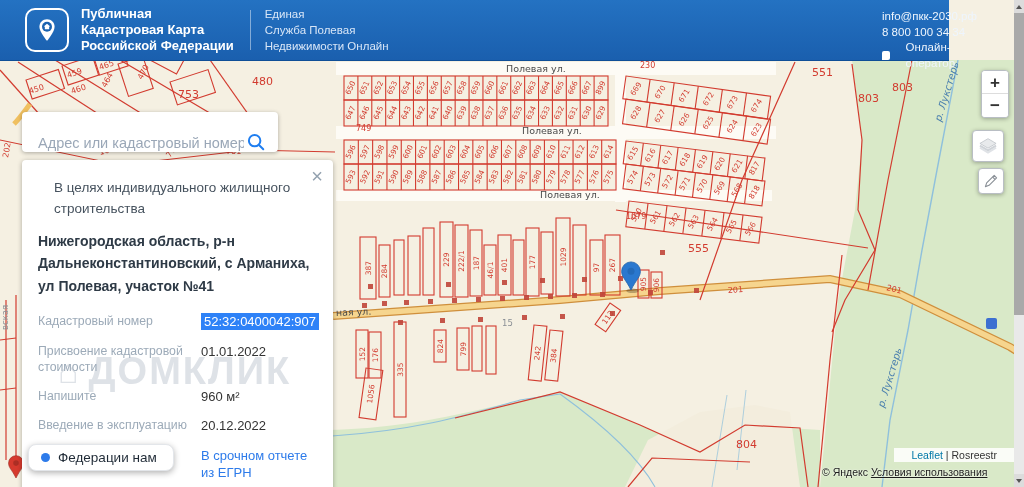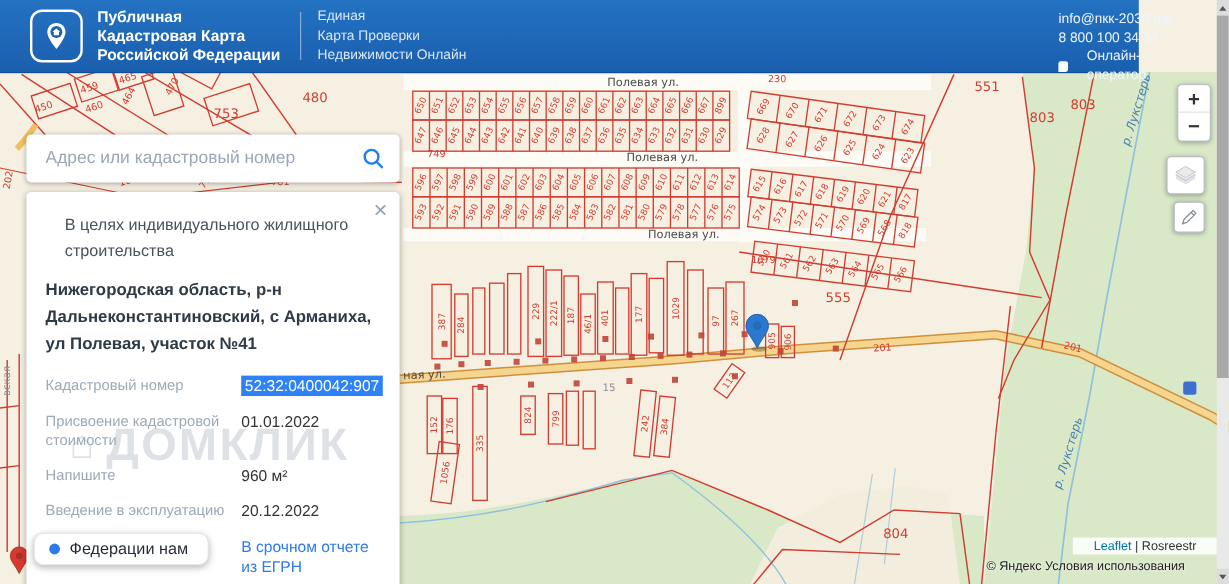--- a/index.html
+++ b/index.html
@@ -24,22 +24,22 @@
   .logo{width:40px;height:40px;border:2.5px solid #fff;border-radius:10px;margin-left:25px;
     display:flex;align-items:center;justify-content:center;flex-shrink:0}
   .h-title{margin-left:12px;font-size:13px;font-weight:bold;line-height:16px;color:#fff;white-space:nowrap}
   .h-div{width:1px;height:40px;background:rgba(255,255,255,.45);margin:0 14px 0 16px}
   .h-sub{font-size:11.5px;line-height:16px;color:#d8e6f7;white-space:nowrap}
   .h-contact{position:absolute;left:882px;top:9px;font-size:11.5px;line-height:15.5px;color:#eef5fd}
   .h-operator{display:flex;align-items:center;gap:16px;cursor:pointer}
   .chat-ic{width:10px;height:9px;background:#fff;border-radius:2px 2px 2px 0;display:inline-block}
 
   
-  .searchbox{position:absolute;left:22px;top:112px;width:311px;height:40px;background:#fff;
-    border-radius:4px;box-shadow:0 1px 4px rgba(0,0,0,.3);z-index:10;display:flex;align-items:center}
+  .searchbox{position:absolute;left:22px;top:112px;width:256px;height:40px;background:#fff;
+    border-radius:4px;box-shadow:0 1px 4px rgba(0,0,0,.3);z-index:10;display:flex;align-items:flex-end}
   .searchbox input{border:none;outline:none;flex:1;margin-left:14px;font-size:14.5px;color:#333;
     font-family:"Liberation Sans",sans-serif;background:transparent}
   .searchbox input::placeholder{color:#9aa7b7}
   .search-ic{margin-right:12px;cursor:pointer;flex-shrink:0;display:flex}
 
   
   .panel{position:absolute;left:22px;top:160px;width:311px;height:340px;background:#fff;
     border-radius:4px;box-shadow:0 1px 5px rgba(0,0,0,.3);z-index:10;
     padding:18px 16px;box-sizing:border-box}
   .close{position:absolute;top:6px;right:10px;font-size:20px;color:#93a1af;cursor:pointer;line-height:20px}
@@ -72,21 +72,21 @@
     align-items:center;justify-content:center;padding:0}
   .layersbtn{left:972px;top:130px;width:32px;height:32px}
   .drawbtn{left:978px;top:168px;width:26px;height:26px}
 
   
   .attr1{position:absolute;right:10px;top:448px;z-index:9;background:rgba(255,255,255,.85);
     padding:1px 17px;font-size:10.5px;color:#333;white-space:nowrap}
   .attr1 a{color:#0078a8;text-decoration:none;cursor:pointer}
   .attr2{position:absolute;left:822px;top:466px;z-index:9;font-size:10.5px;color:#1c1c1c;white-space:nowrap;
     text-shadow:0 0 2px #fff}
-  .attr2 a{color:#1c1c1c;cursor:pointer}
+  .attr2 a{color:#1c1c1c;text-decoration:underline;cursor:pointer}
 
   
   .scrollbar{position:absolute;right:0;top:0;width:10px;height:487px;background:#e9e9e9;z-index:20}
   .sb-btn{position:absolute;left:0;width:10px;height:13px;background:#dcdcdc;display:flex;
     align-items:center;justify-content:center;cursor:pointer}
   .sb-up{top:0}.sb-down{bottom:0}
   .sb-arrow{width:0;height:0;border-left:3px solid transparent;border-right:3px solid transparent}
   .sb-up .sb-arrow{border-bottom:4px solid #555}
   .sb-down .sb-arrow{border-top:4px solid #555}
   .sb-thumb{position:absolute;left:0;top:13px;width:10px;height:302px;background:#a9a9a9;cursor:grab}
@@ -596,21 +596,21 @@
       </svg>
     </div>
     <div class="h-title">
       <span style="display:block">Публичная</span>
       <span style="display:block">Кадастровая Карта</span>
       <span style="display:block">Российской Федерации</span>
     </div>
     <div class="h-div"></div>
     <div class="h-sub">
       <span style="display:block">Единая</span>
-      <span style="display:block">Карта Проверки</span>
+      <span style="display:block">Служба Полевая</span>
       <span style="display:block">Недвижимости Онлайн</span>
     </div>
     <div class="h-contact">
       <div>info@пкк-2030.рф</div>
       <div>8 800 100 34 34</div>
       <div class="h-operator">
         <span class="chat-ic"></span>
         <span>Онлайн-оператор</span>
       </div>
     </div>

